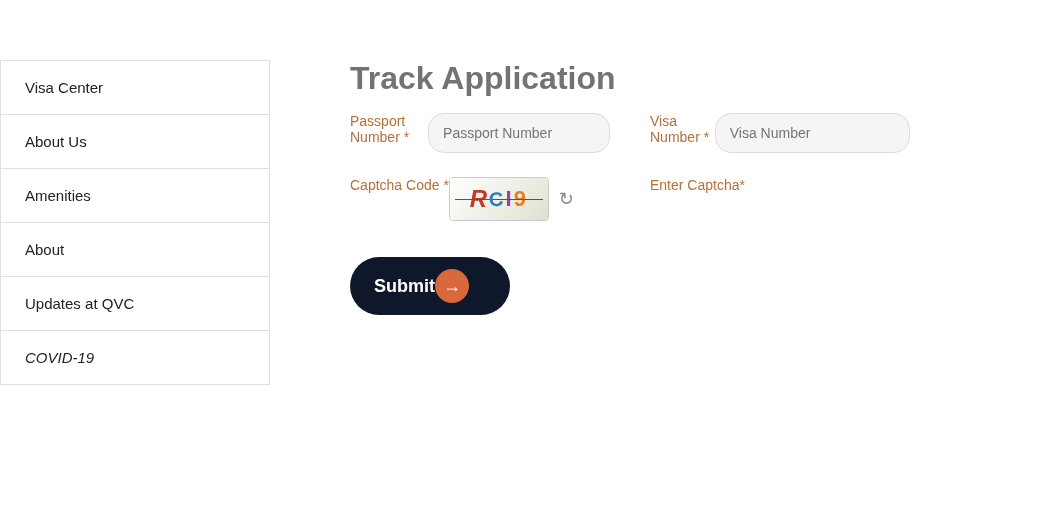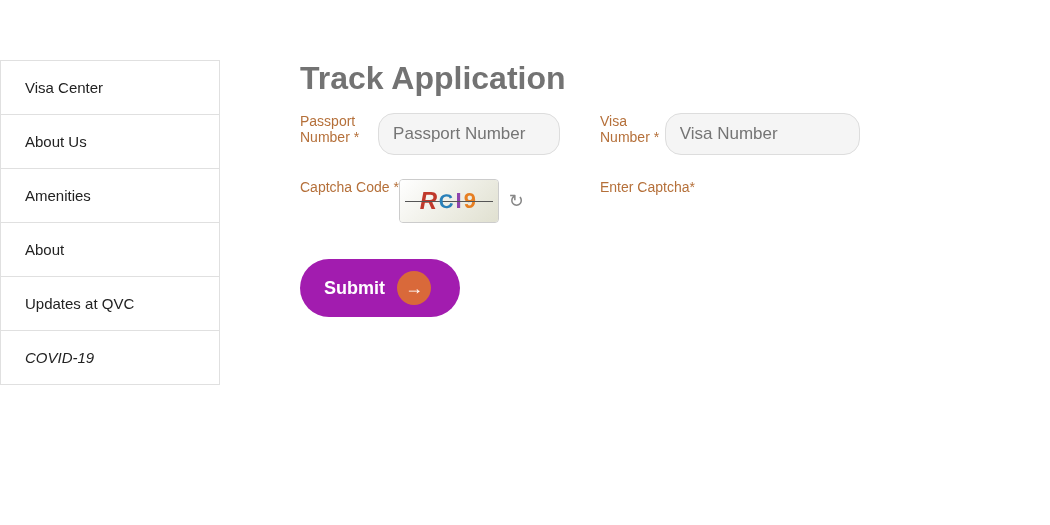--- a/index.html
+++ b/index.html
@@ -6,21 +6,21 @@
     body {
       font-family: Arial, sans-serif;
       background: #fff;
       display: flex;
       min-height: 525px;
       width: 1050px;
     }
 
     
     .sidebar {
-      width: 220px;
+      width: 270px;
       flex-shrink: 0;
       padding: 60px 0 0 0;
       border-right: none;
     }
     .sidebar-item {
       display: flex;
       align-items: center;
       padding: 18px 24px;
       border: 1px solid #e0e0e0;
       border-bottom: none;
@@ -63,21 +63,21 @@
       color: #b5703a;
       margin-bottom: 8px;
       font-weight: 500;
     }
 
     .form-input {
       padding: 10px 14px;
       border: 1px solid #ddd;
       border-radius: 16px;
       background: #f5f5f5;
-      font-size: 17px;
+      font-size: 14px;
       color: #888;
       outline: none;
       width: 100%;
     }
 
     .captcha-image-row {
       display: flex;
       align-items: center;
       gap: 10px;
     }
@@ -131,29 +131,28 @@
     .submit-row {
       grid-column: 1 / 3;
       display: flex;
       align-items: center;
       margin-top: 12px;
     }
 
     .submit-button {
       display: flex;
       align-items: center;
-      background: #a21caf;
+      background: #0f172a;
       color: #fff;
       border: none;
       border-radius: 50px;
       padding: 12px 24px;
       font-size: 18px;
       font-weight: 600;
       cursor: pointer;
-      gap: 12px;
       min-width: 160px;
       text-align: center;
     }
 
     .submit-arrow {
       width: 34px;
       height: 34px;
       background: #d9693a;
       border-radius: 50%;
       display: flex;

